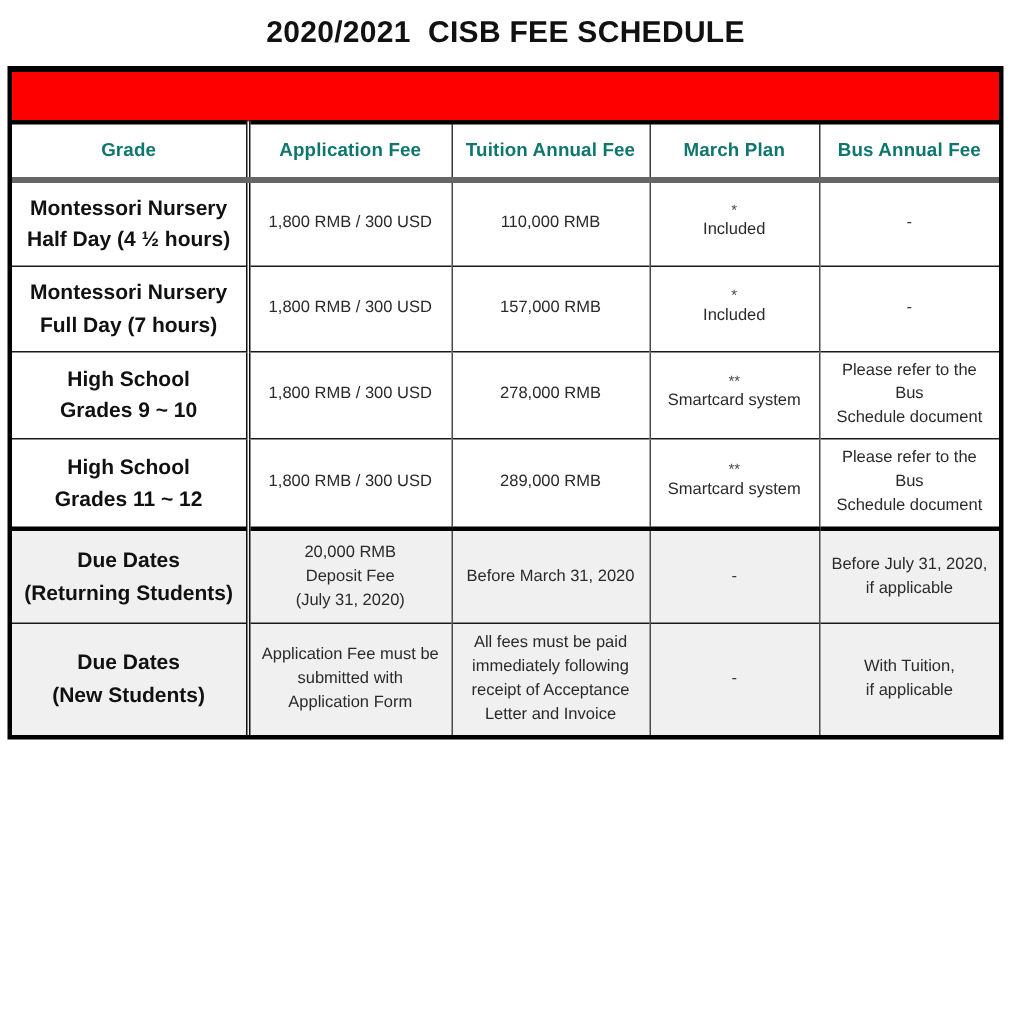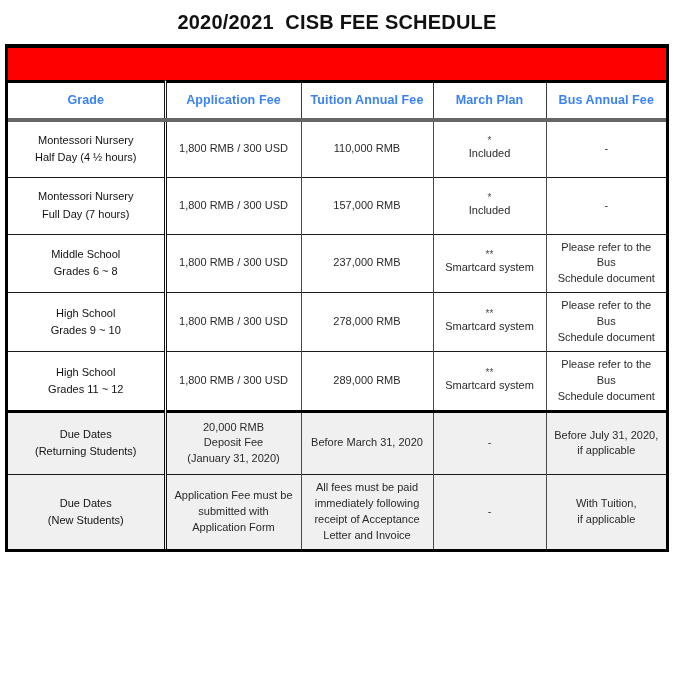--- a/index.html
+++ b/index.html
@@ -46,21 +46,21 @@
 
   tr.banner td {
     background: #FF0000;
     height: 33px;
     padding: 0;
     border-bottom: 3px solid #000000;
   }
   tr.head th {
     font-size: 12.5px;
     font-weight: 700;
-    color: #3b82f6;
+    color: #0f766e;
     height: 39px;
     text-align: center;
     vertical-align: middle;
     border-right: 1px solid #3a3a3a;
     letter-spacing: 0.1px;
   }
   tr.head th:last-child { border-right: none; text-align: center; }
   tr.head th.grade-col {
     border-right: 3px double #1a1a1a;
   }
@@ -71,23 +71,23 @@
     color: #2a2a2a;
     text-align: center;
     vertical-align: middle;
     border-top: 1px solid #1a1a1a;
     border-right: 1px solid #4a4a4a;
     padding: 5px 4px;
     line-height: 1.45;
   }
   tbody td:last-child { border-right: none; }
   tbody td.grade {
-    font-weight: 400;
+    font-weight: 700;
     color: #111111;
-    font-size: 11px;
+    font-size: 14px;
     border-right: 3px double #111111;
     line-height: 1.55;
   }
   tbody tr.r-grade-h60 td { height: 57px; }
   tbody tr.r-tall td { height: 63px; }
   tbody tr.duedates td {
     background: #f0f0f0;
   }
   tbody tr.duedates-first td {
     border-top: 3px solid #000000;
@@ -151,32 +151,20 @@
           <td>157,000 RMB</td>
           <td>
             <span class="ast">*</span>
             <span>Included</span>
           </td>
           <td class="nowrap dash">-</td>
         </tr>
 
 
 
-        <tr class="r-grade-h60">
-          <td class="grade nowrap">Middle School
-Grades 6 ~ 8</td>
-          <td>1,800 RMB / 300 USD</td>
-          <td>237,000 RMB</td>
-          <td>
-            <span class="ast">**</span>
-            <span>Smartcard system</span>
-          </td>
-          <td class="nowrap">Please refer to the Bus
-Schedule document</td>
-        </tr>
 
         <tr class="r-grade-h60">
           <td class="grade nowrap">High School
 Grades 9 ~ 10</td>
           <td>1,800 RMB / 300 USD</td>
           <td>278,000 RMB</td>
           <td>
             <span class="ast">**</span>
             <span>Smartcard system</span>
           </td>
@@ -195,21 +183,21 @@
           </td>
           <td class="nowrap">Please refer to the Bus
 Schedule document</td>
         </tr>
 
         <tr class="duedates duedates-first r-tall">
           <td class="grade nowrap">Due Dates
 (Returning Students)</td>
           <td class="nowrap">20,000 RMB
 Deposit Fee
-(January 31, 2020)</td>
+(July 31, 2020)</td>
           <td>Before March 31, 2020</td>
           <td class="dash">-</td>
           <td class="nowrap">Before July 31, 2020,
 if applicable</td>
         </tr>
 
         <tr class="duedates r-tall">
           <td class="grade nowrap">Due Dates
 (New Students)</td>
           <td class="nowrap">Application Fee must be

